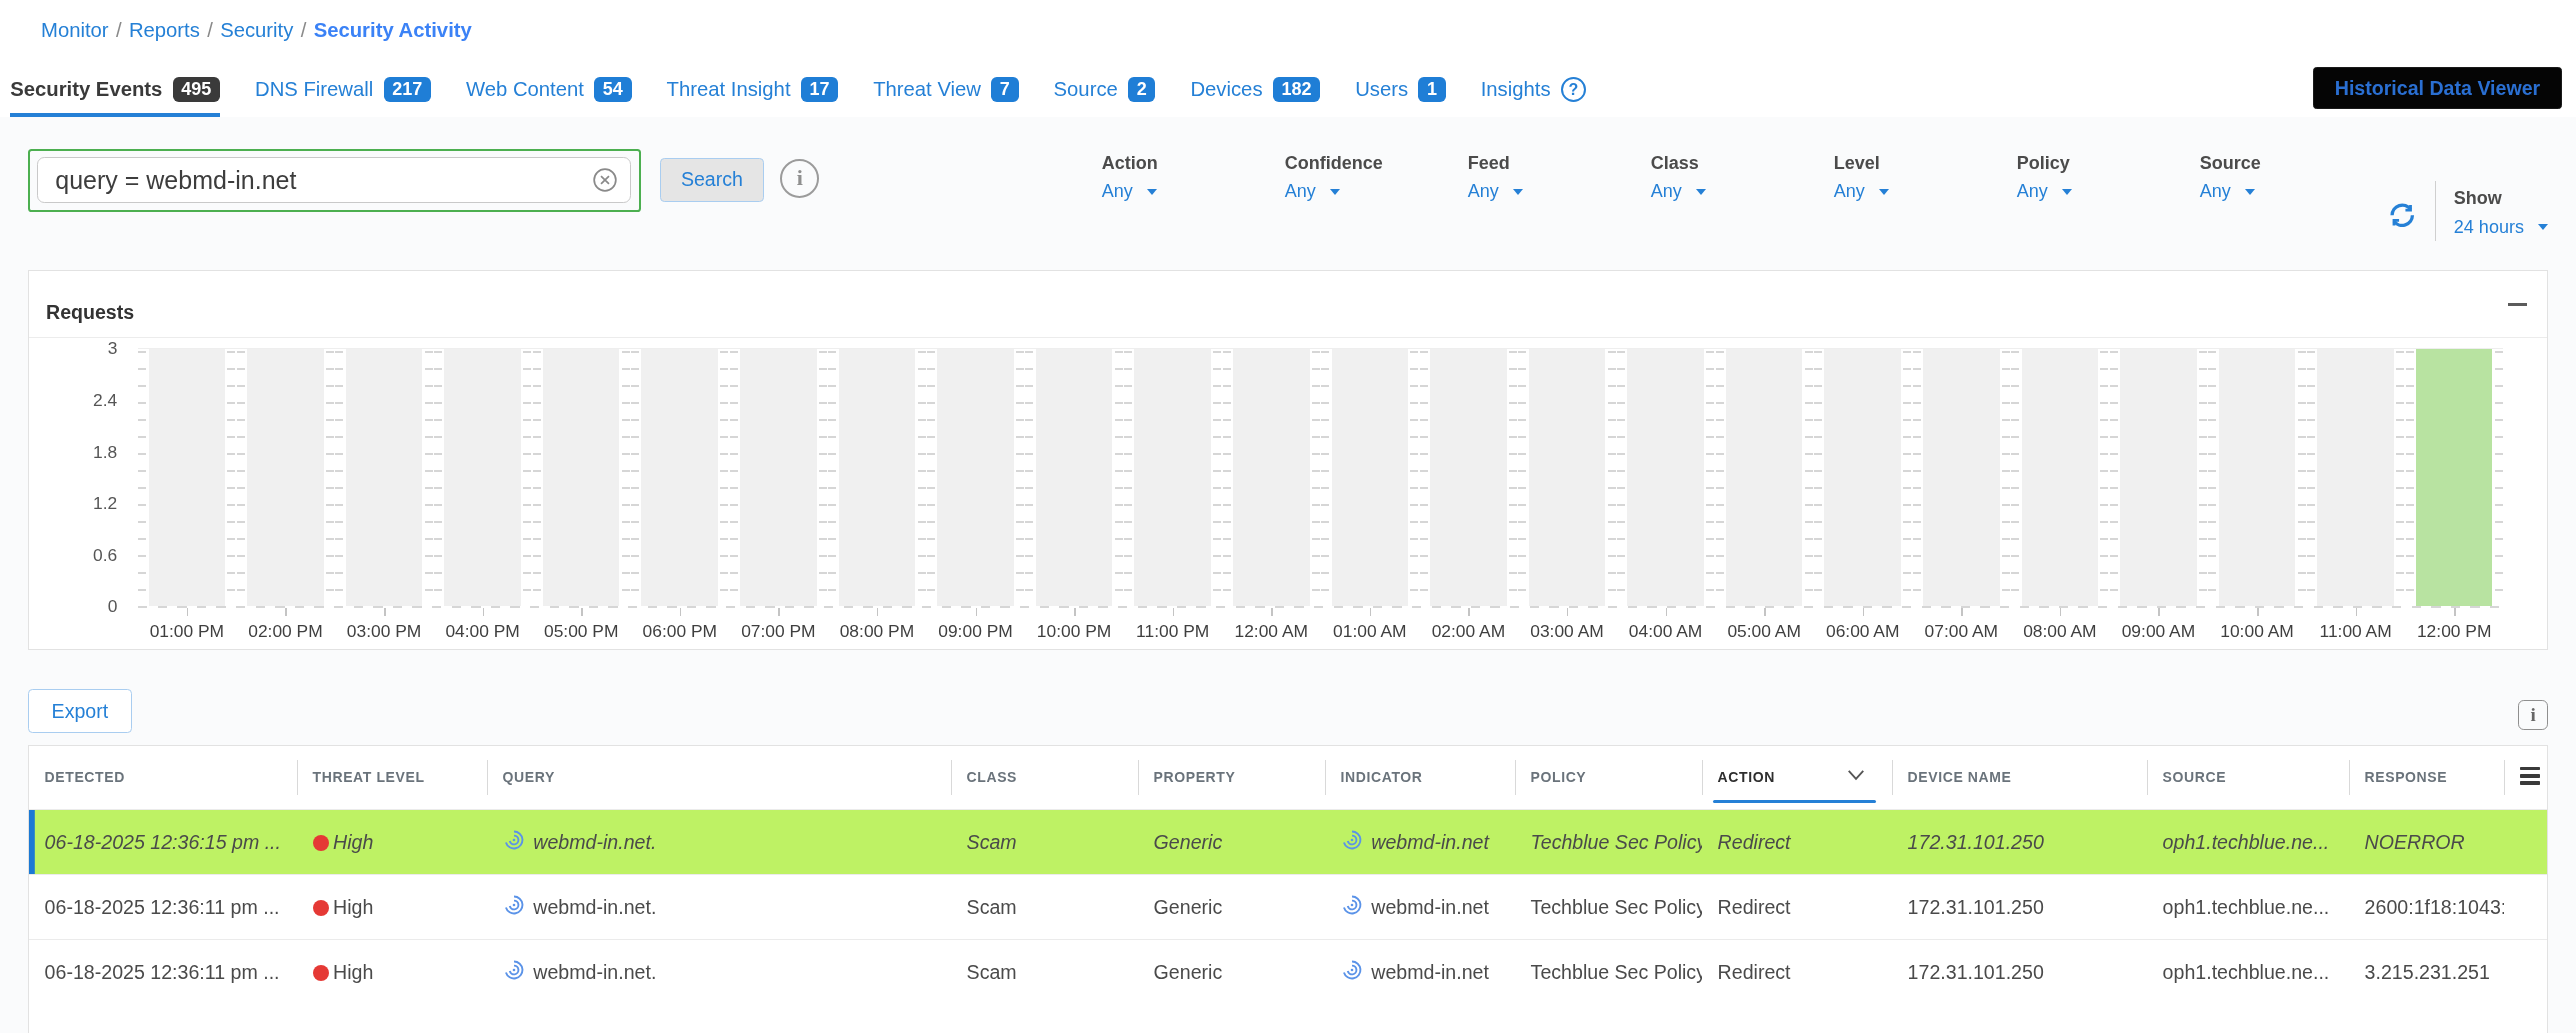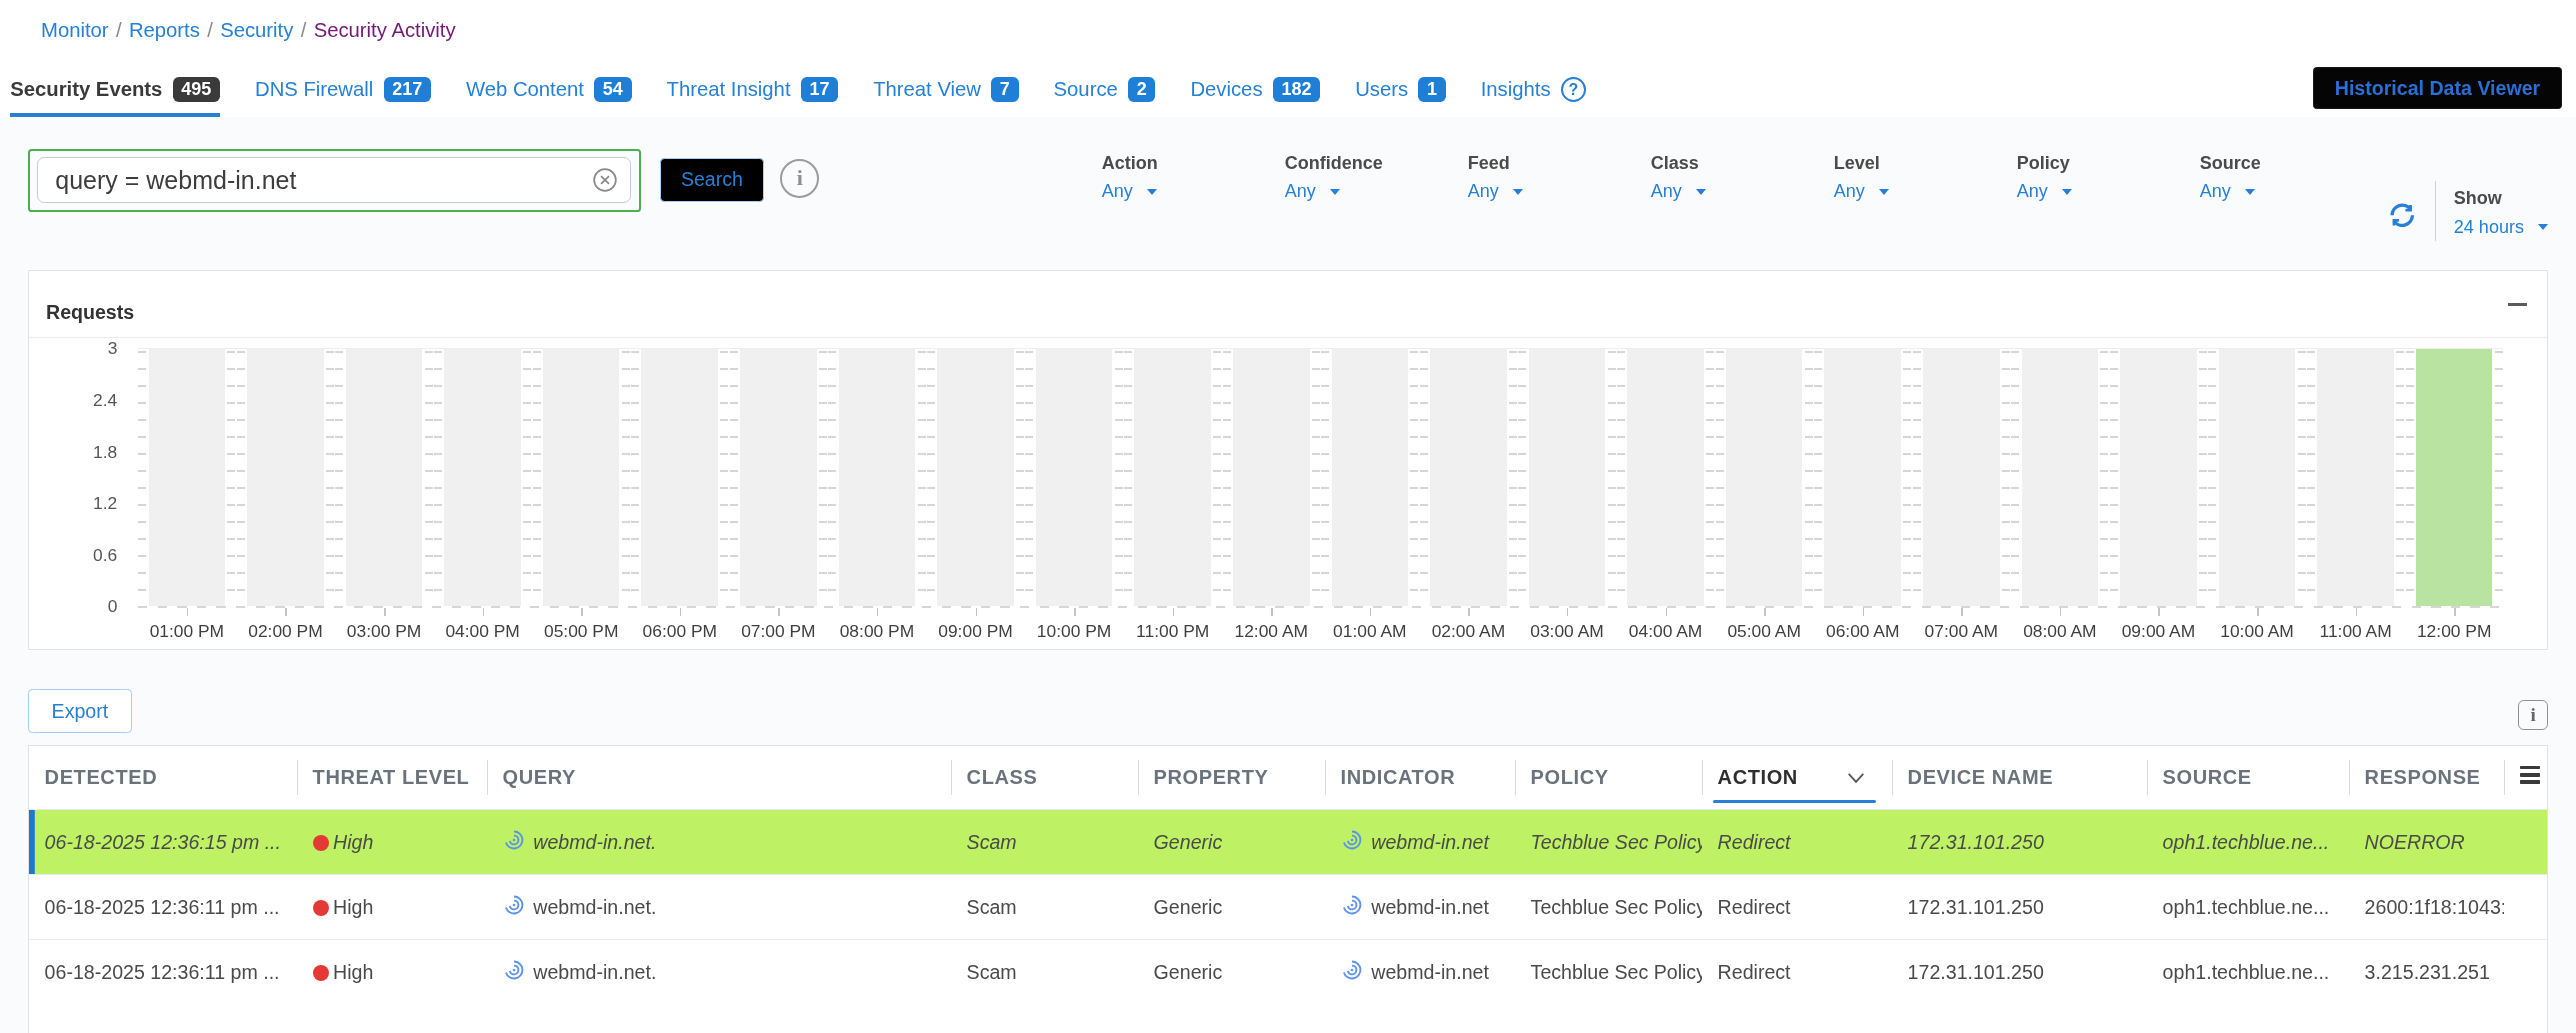--- a/index.html
+++ b/index.html
@@ -3,21 +3,21 @@
 <meta charset="utf-8">
 <style>
   * { margin:0; padding:0; box-sizing:border-box; }
   html,body { width:2576px; height:1033px; overflow:hidden; background:#fff;
     font-family:"Liberation Sans", sans-serif; }
 
   
   .breadcrumb { padding:19px 0 0 41px; font-size:20.3px; }
   .breadcrumb a { color:#2580d6; text-decoration:none; cursor:pointer; }
   .breadcrumb .sep { color:#8a8a8a; margin:0 7.3px; }
-  .breadcrumb .current { color:#701a75; font-weight:400; }
+  .breadcrumb .current { color:#3b82f6; font-weight:700; }
 
   .tabs-bar { display:flex; justify-content:space-between; align-items:flex-end;
     margin-top:25px; padding:0 14.5px 0 10.2px; }
   .tabs { display:flex; gap:35px; align-items:flex-end; }
   .tab { display:inline-flex; align-items:center; gap:10.2px; font-size:20.3px;
     color:#2580d6; padding-bottom:10.2px; border-bottom:4.4px solid transparent; cursor:pointer; }
   .tab.active { color:#3a3a3a; font-weight:700; border-bottom-color:#2580d6; }
   .badge { background:#1f7ed6; color:#fff; font-size:18px; font-weight:700;
     border-radius:5.8px; padding:2.9px 8.7px; line-height:1.1; }
   .tab.active .badge { background:#3a3a3a; }
@@ -31,21 +31,21 @@
   
   .content { background:#fafbfc; height:100%; padding:32px 27.6px 0 27.6px; }
 
   .toolbar { display:flex; align-items:flex-start; }
   .search-wrap { border:2.9px solid #4caf50; border-radius:3.6px; padding:6.5px 7.3px; width:613px;
     background:#fafbfc; }
   .search-inner { position:relative; }
   .search-inner input { width:100%; height:46px; border:0.7px solid #c9c9c9; border-radius:7.3px;
     font-size:25px; color:#3d3d3d; padding:0 51px 0 17.4px; font-family:inherit; background:#fff; outline:none; }
   .clear-ic { position:absolute; right:13px; top:10.2px; width:26px; height:26px; cursor:pointer; }
-  .search-btn { margin:9.4px 0 0 19px; background:#000000; border:1.5px solid #a9cdf0; border-radius:4.4px;
+  .search-btn { margin:9.4px 0 0 19px; background:#e5e5e5; border:1.5px solid #a9cdf0; border-radius:4.4px;
     color:#2580d6; font-size:19.6px; padding:9.4px 20.3px; cursor:pointer; font-family:inherit; }
   .info-circ { margin:10.2px 0 0 16px; width:39px; height:39px; border:2.2px solid #9b9b9b;
     border-radius:50%; display:inline-flex; align-items:center; justify-content:center;
     color:#8f8f8f; font-size:22px; font-weight:700; font-family:"Liberation Serif", serif; }
 
   .filters { display:flex; margin-left:auto; gap:0; }
   .filter { width:183px; padding-top:4.4px; }
   .f-label { font-size:18px; font-weight:700; color:#4b4b4b; }
   .f-value { margin-top:7.3px; font-size:18px; color:#2580d6; cursor:pointer; display:inline-flex; align-items:center;gap:8px; }
   .caret { width:0; height:0; border-left:5.1px solid transparent; border-right:5.1px solid transparent;
@@ -84,21 +84,21 @@
   
   .table-toolbar { display:flex; justify-content:space-between; align-items:flex-end; margin-top:39px; }
   .export-btn { background:#fff; border:1.5px solid #a9cdf0; border-radius:4.4px; color:#2580d6;
     font-size:19.6px; padding:9.4px 23px; cursor:pointer; font-family:inherit; }
   .info-sq { width:30.5px; height:30.5px; border:1.5px solid #8f8f8f; border-radius:5.8px; color:#666;
     display:inline-flex; align-items:center; justify-content:center; font-size:19px; font-weight:700;
     font-family:"Liberation Serif", serif; cursor:pointer; margin-bottom:2.9px; }
 
   .table-panel { margin-top:11.6px; height:331px; overflow:hidden; }
   table { width:100%; border-collapse:collapse; table-layout:fixed; }
-  th { height:64px; text-align:left; font-size:20px; letter-spacing:0.6px; color:#6a737b;
+  th { height:64px; text-align:left; font-size:14px; letter-spacing:0.6px; color:#6a737b;
     font-weight:600; padding-left:16px; position:relative; background:#fff; cursor:pointer; }
   th.sep::before { content:''; position:absolute; left:0; top:14.5px; bottom:14.5px; width:0.7px; background:#d9d9d9; }
   th.sorted { color:#2e2e2e; font-weight:700; }
   th.sorted .sort-underline { position:absolute; left:11.6px; bottom:5.8px; height:3.6px; width:163px;
     background:#2580d6; border-radius:2.2px; }
   th .chev { position:absolute; right:25px; top:22px; }
   .menu-ic { display:inline-block; cursor:pointer; }
   .menu-ic span { display:block; width:20.3px; height:3.6px; background:#3a3a3a; margin:3.6px 0; border-radius:0.7px; }
 
   td { height:65px; font-size:19.6px; color:#4a4a4a; padding-left:16px; border-top:0.7px solid #ebebeb;

